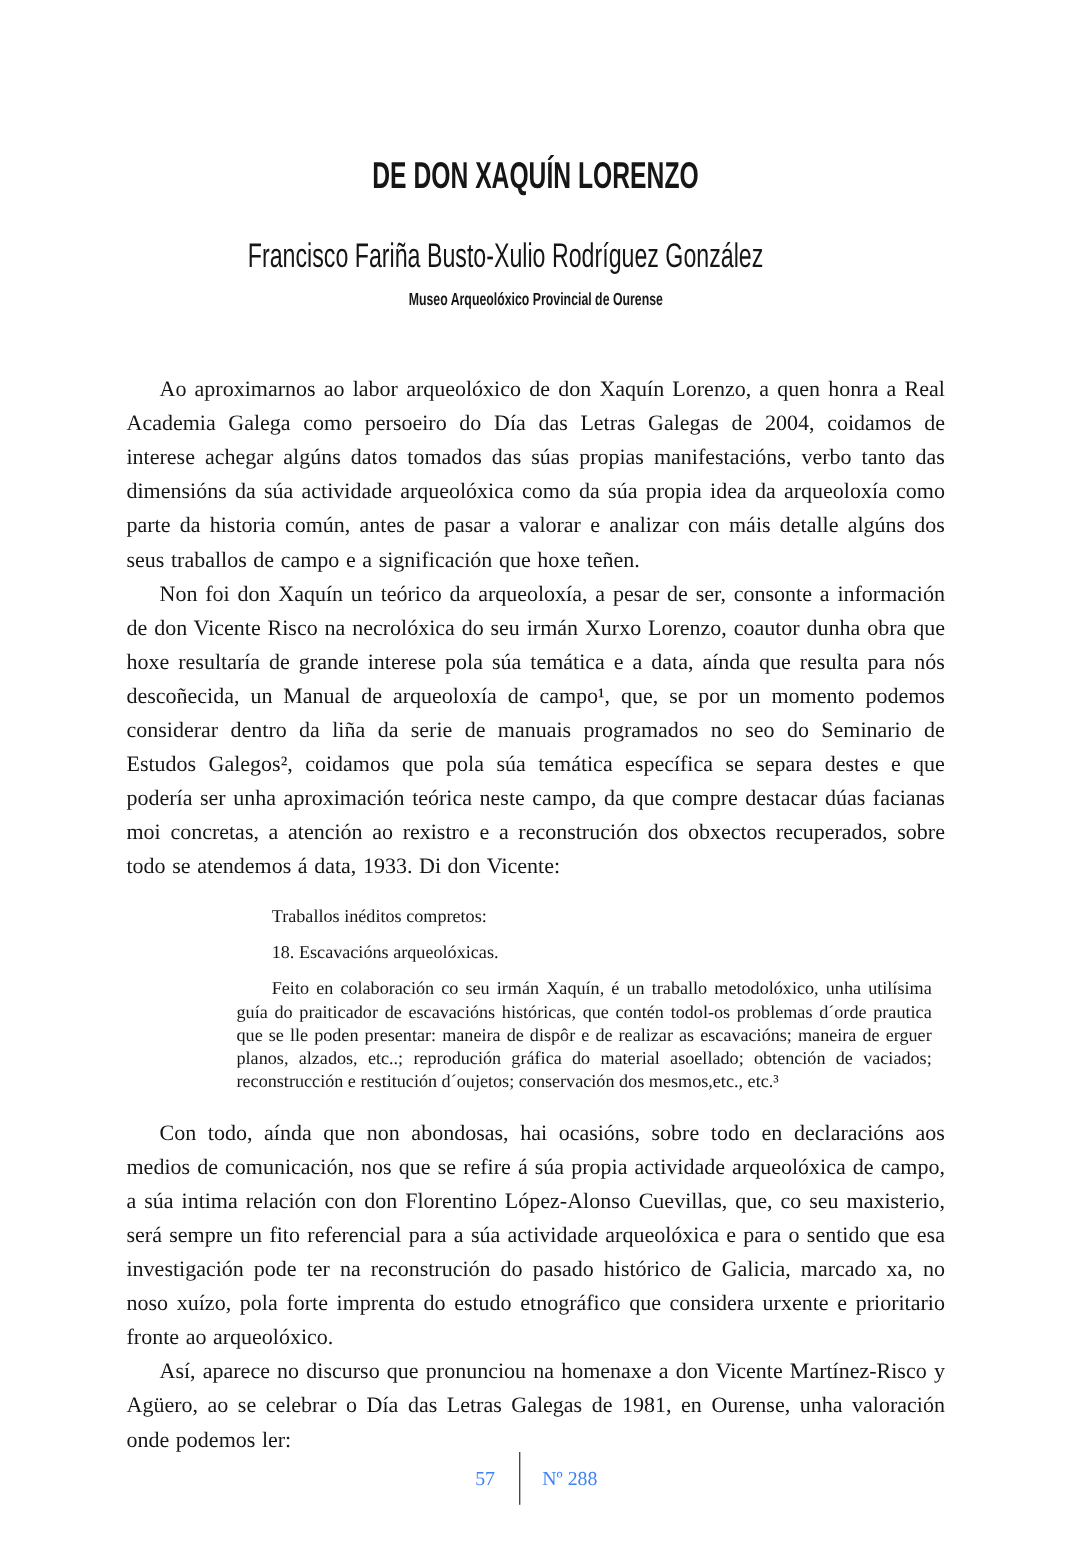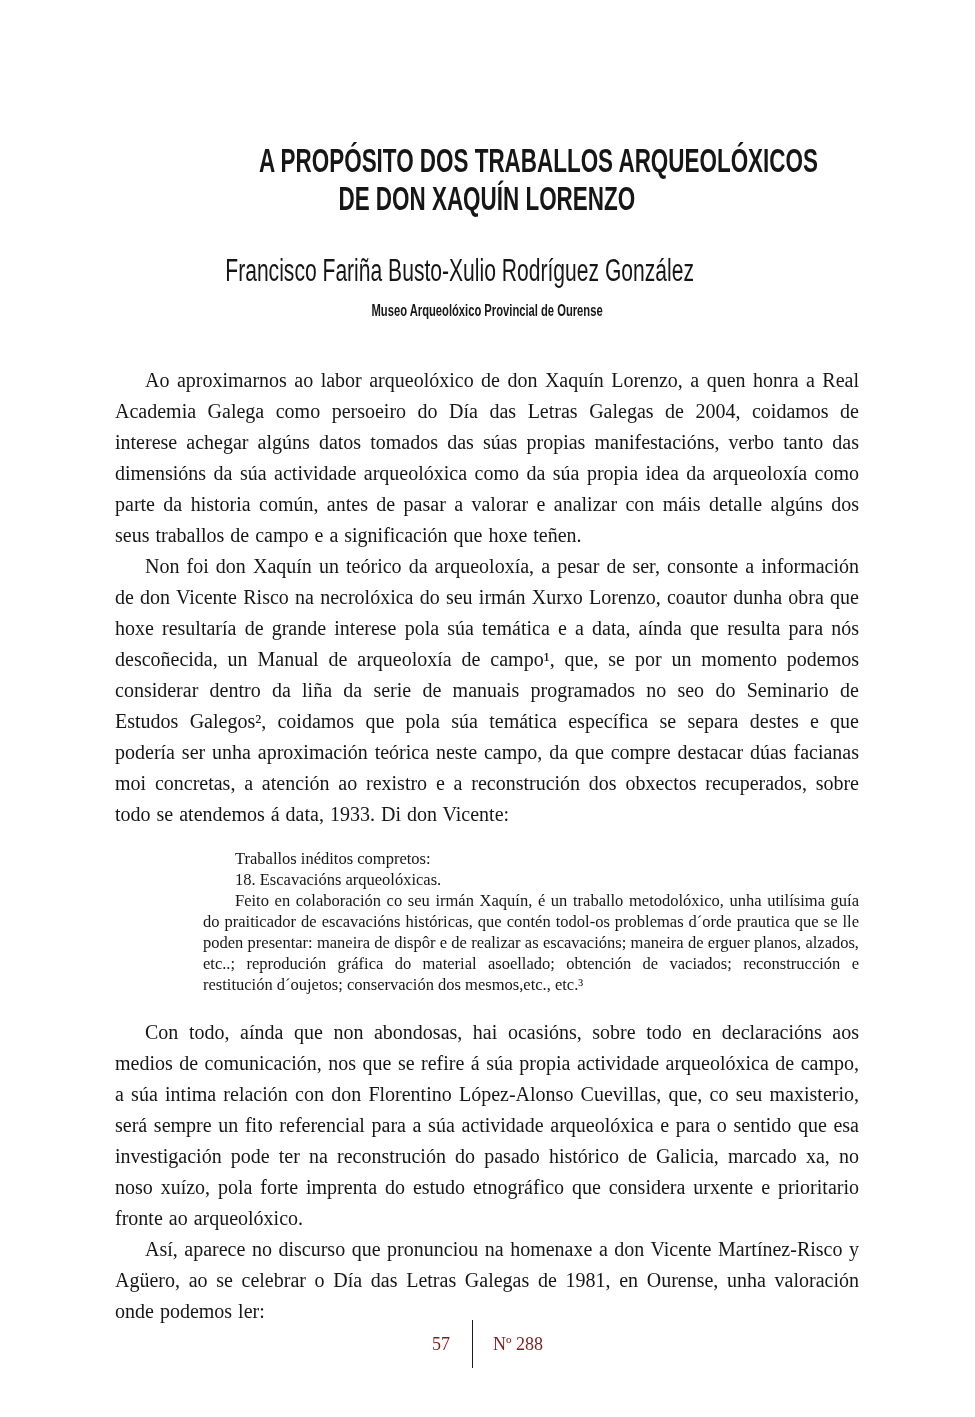--- a/index.html
+++ b/index.html
@@ -56,59 +56,58 @@
   .affiliation .cond { transform: scaleX(0.70); }
   
   .body-p {
     margin: 0;
     text-align: justify;
     text-indent: 30px;
     font-size: 20px;
     line-height: 31px;
     word-spacing: 1px;
   }
-  .first-p { margin-top: 40px; }
+  .first-p { margin-top: 52px; }
   blockquote.quote {
     margin: 18px 0 22px 88px;
     padding: 0;
   }
   blockquote.quote p {
-    margin: 0;
+    margin: 12px;
     text-align: justify;
     text-indent: 32px;
     font-size: 16.5px;
     line-height: 21px;
   }
   
   .footer {
     position: absolute;
     left: 0;
     top: 1320px;
     width: 100%;
     display: flex;
     align-items: center;
     justify-content: center;
     font-size: 18px;
-    color: #7f1d1d;
+    color: #3b82f6;
   }
   .footer .page-num { padding-right: 22px; }
   .footer .vbar {
     width: 1px;
     height: 48px;
     background: #1c1c1c;
   }
   .footer .issue-num { padding-left: 20px; }
 </style>
 </head>
 <body>
 
 <div class="page">
 
   <h1 style="margin:0; padding:0; font-weight:normal;">
-    <div class="title-line"><span class="cond">A PROPÓSITO DOS TRABALLOS ARQUEOLÓXICOS</span></div>
     <div class="title-line"><span class="cond">DE DON XAQUÍN LORENZO</span></div>
   </h1>
 
   <div class="authors"><span class="cond">Francisco Fariña Busto-Xulio Rodríguez González</span></div>
 
   <div class="affiliation"><span class="cond">Museo Arqueolóxico Provincial de Ourense</span></div>
 
   <p class="body-p first-p">Ao aproximarnos ao labor arqueolóxico de don Xaquín Lorenzo, a quen honra a Real Academia Galega como persoeiro do Día das Letras Galegas de 2004, coidamos de interese achegar algúns datos tomados das súas propias manifestacións, verbo tanto das dimensións da súa actividade arqueolóxica como da súa propia idea da arqueoloxía como parte da historia común, antes de pasar a valorar e analizar con máis detalle algúns dos seus traballos de campo e a significación que hoxe teñen.</p>
 
   <p class="body-p">Non foi don Xaquín un teórico da arqueoloxía, a pesar de ser, consonte a información de don Vicente Risco na necrolóxica do seu irmán Xurxo Lorenzo, coautor dunha obra que hoxe resultaría de grande interese pola súa temática e a data, aínda que resulta para nós descoñecida, un Manual de arqueoloxía de campo¹, que, se por un momento podemos considerar dentro da liña da serie de manuais programados no seo do Seminario de Estudos Galegos², coidamos que pola súa temática específica se separa destes e que podería ser unha aproximación teórica neste campo, da que compre destacar dúas facianas moi concretas, a atención ao rexistro e a reconstrución dos obxectos recuperados, sobre todo se atendemos á data, 1933. Di don Vicente:</p>

